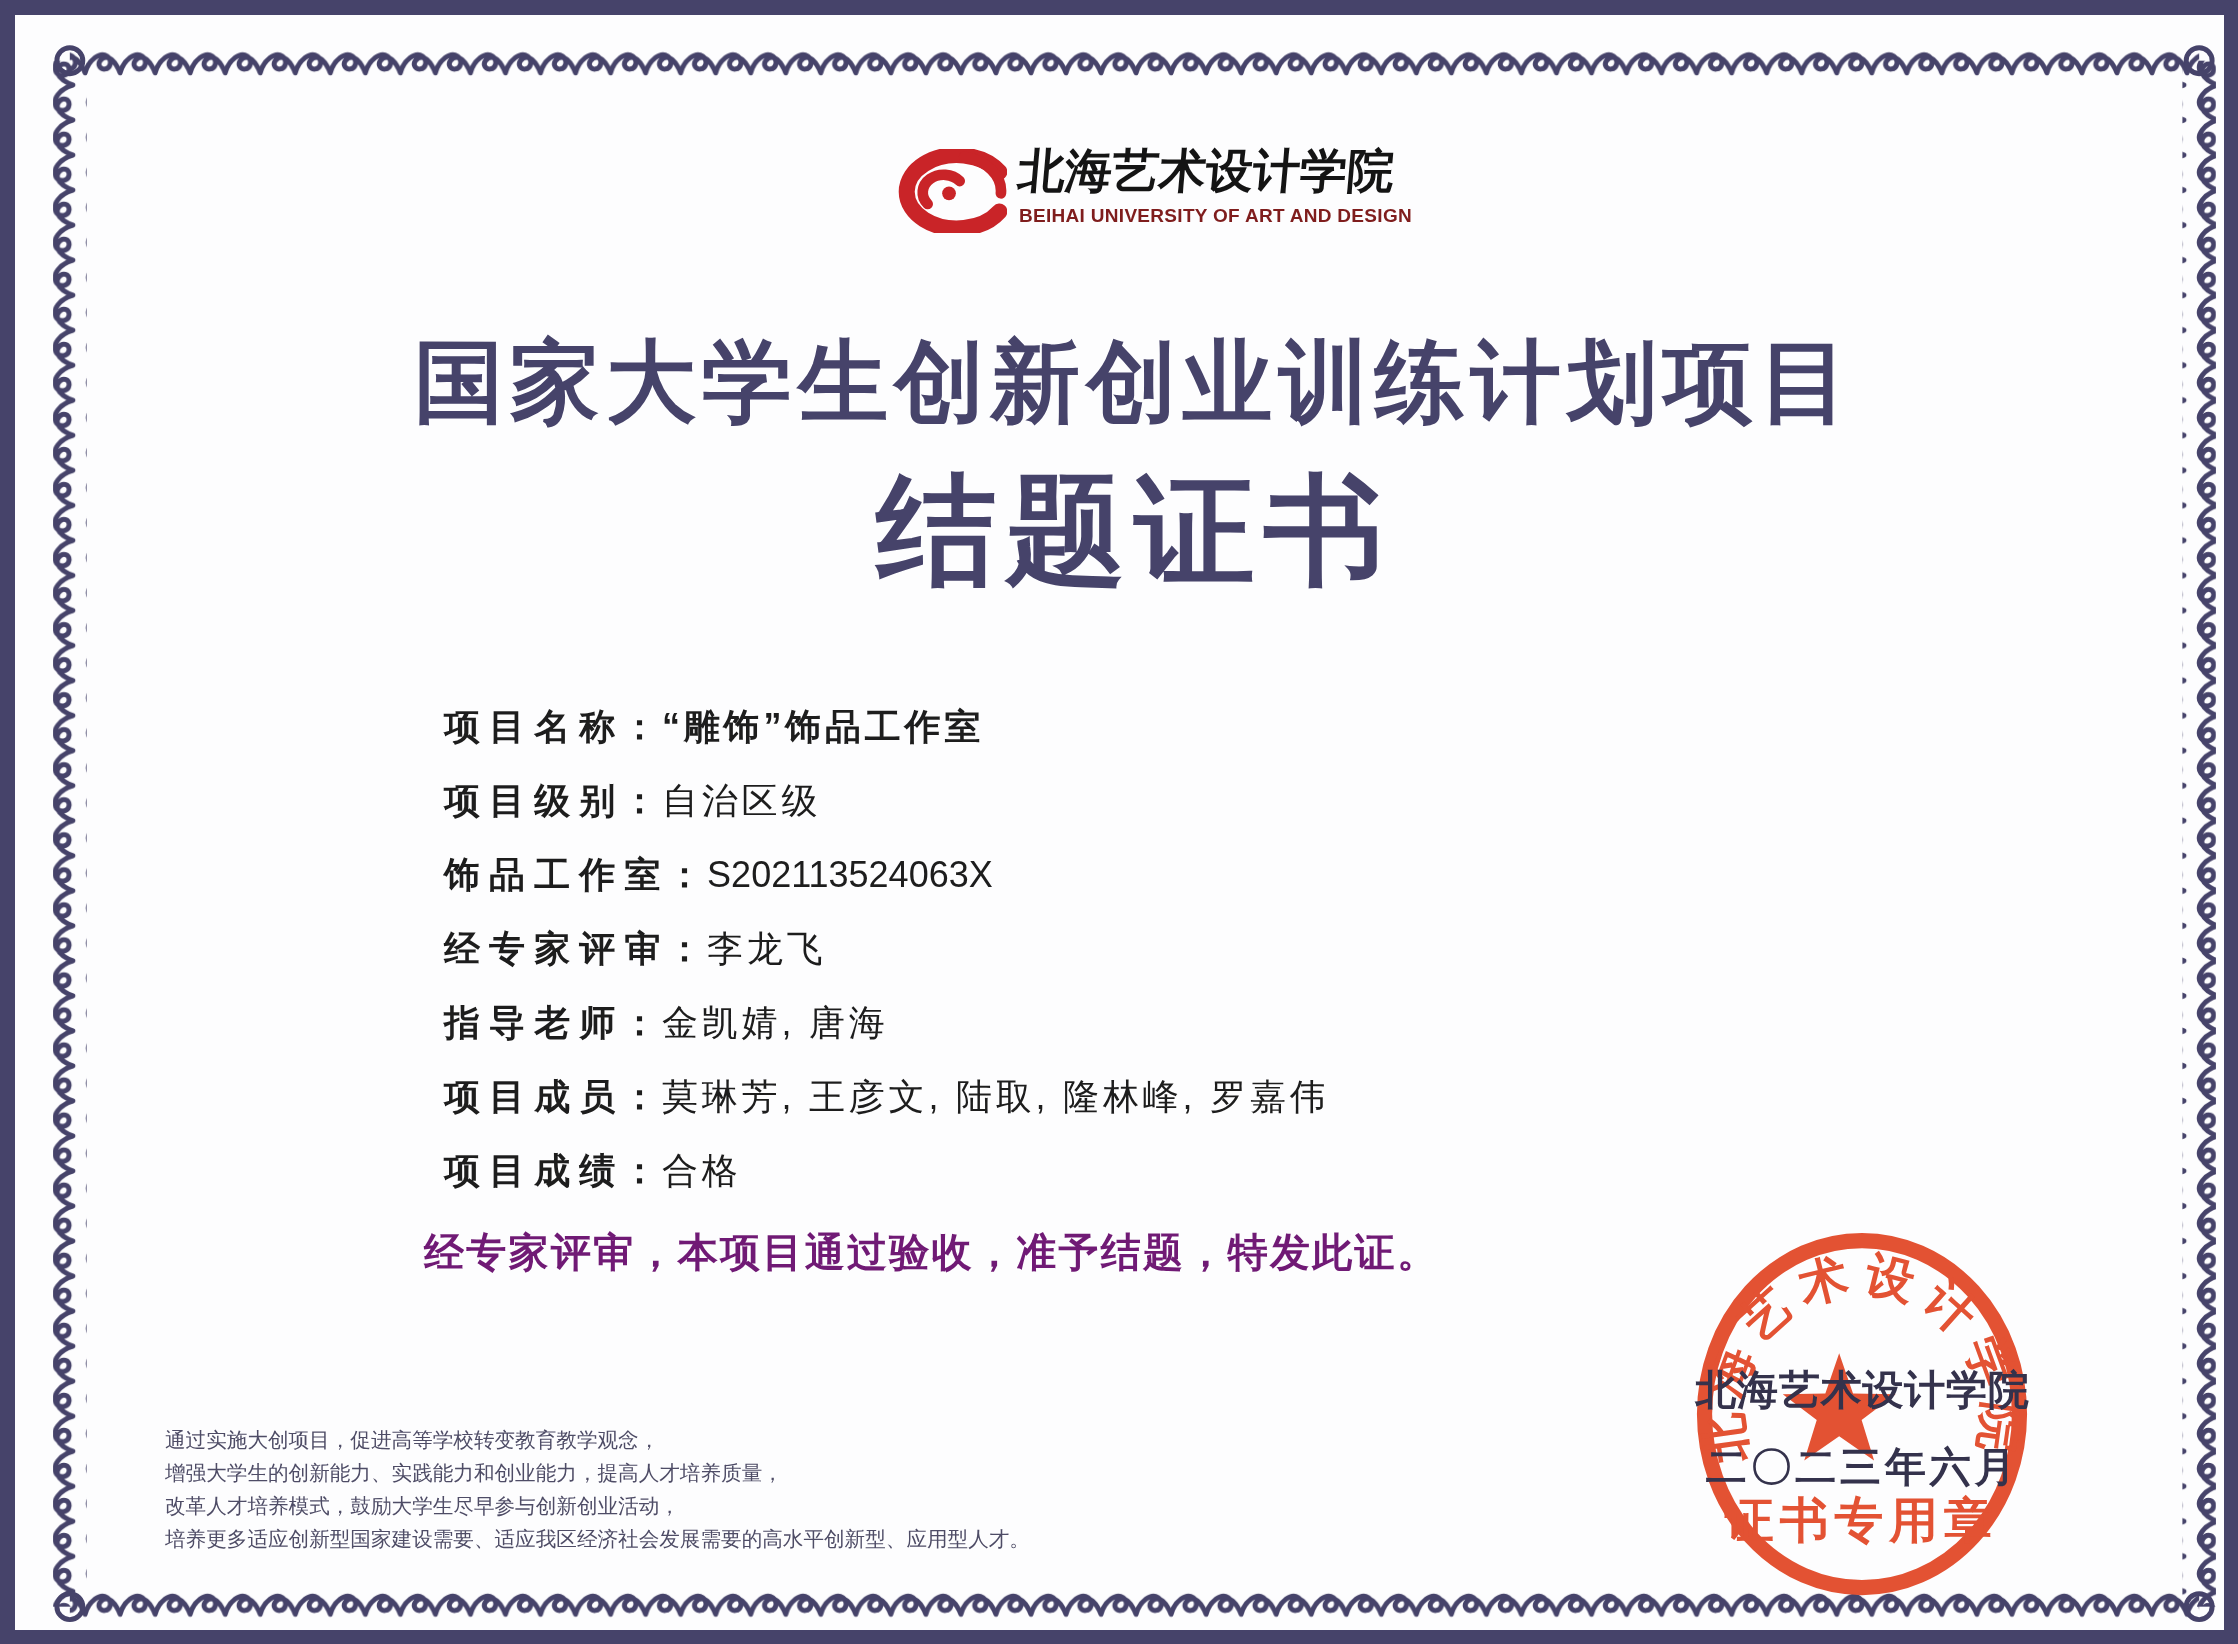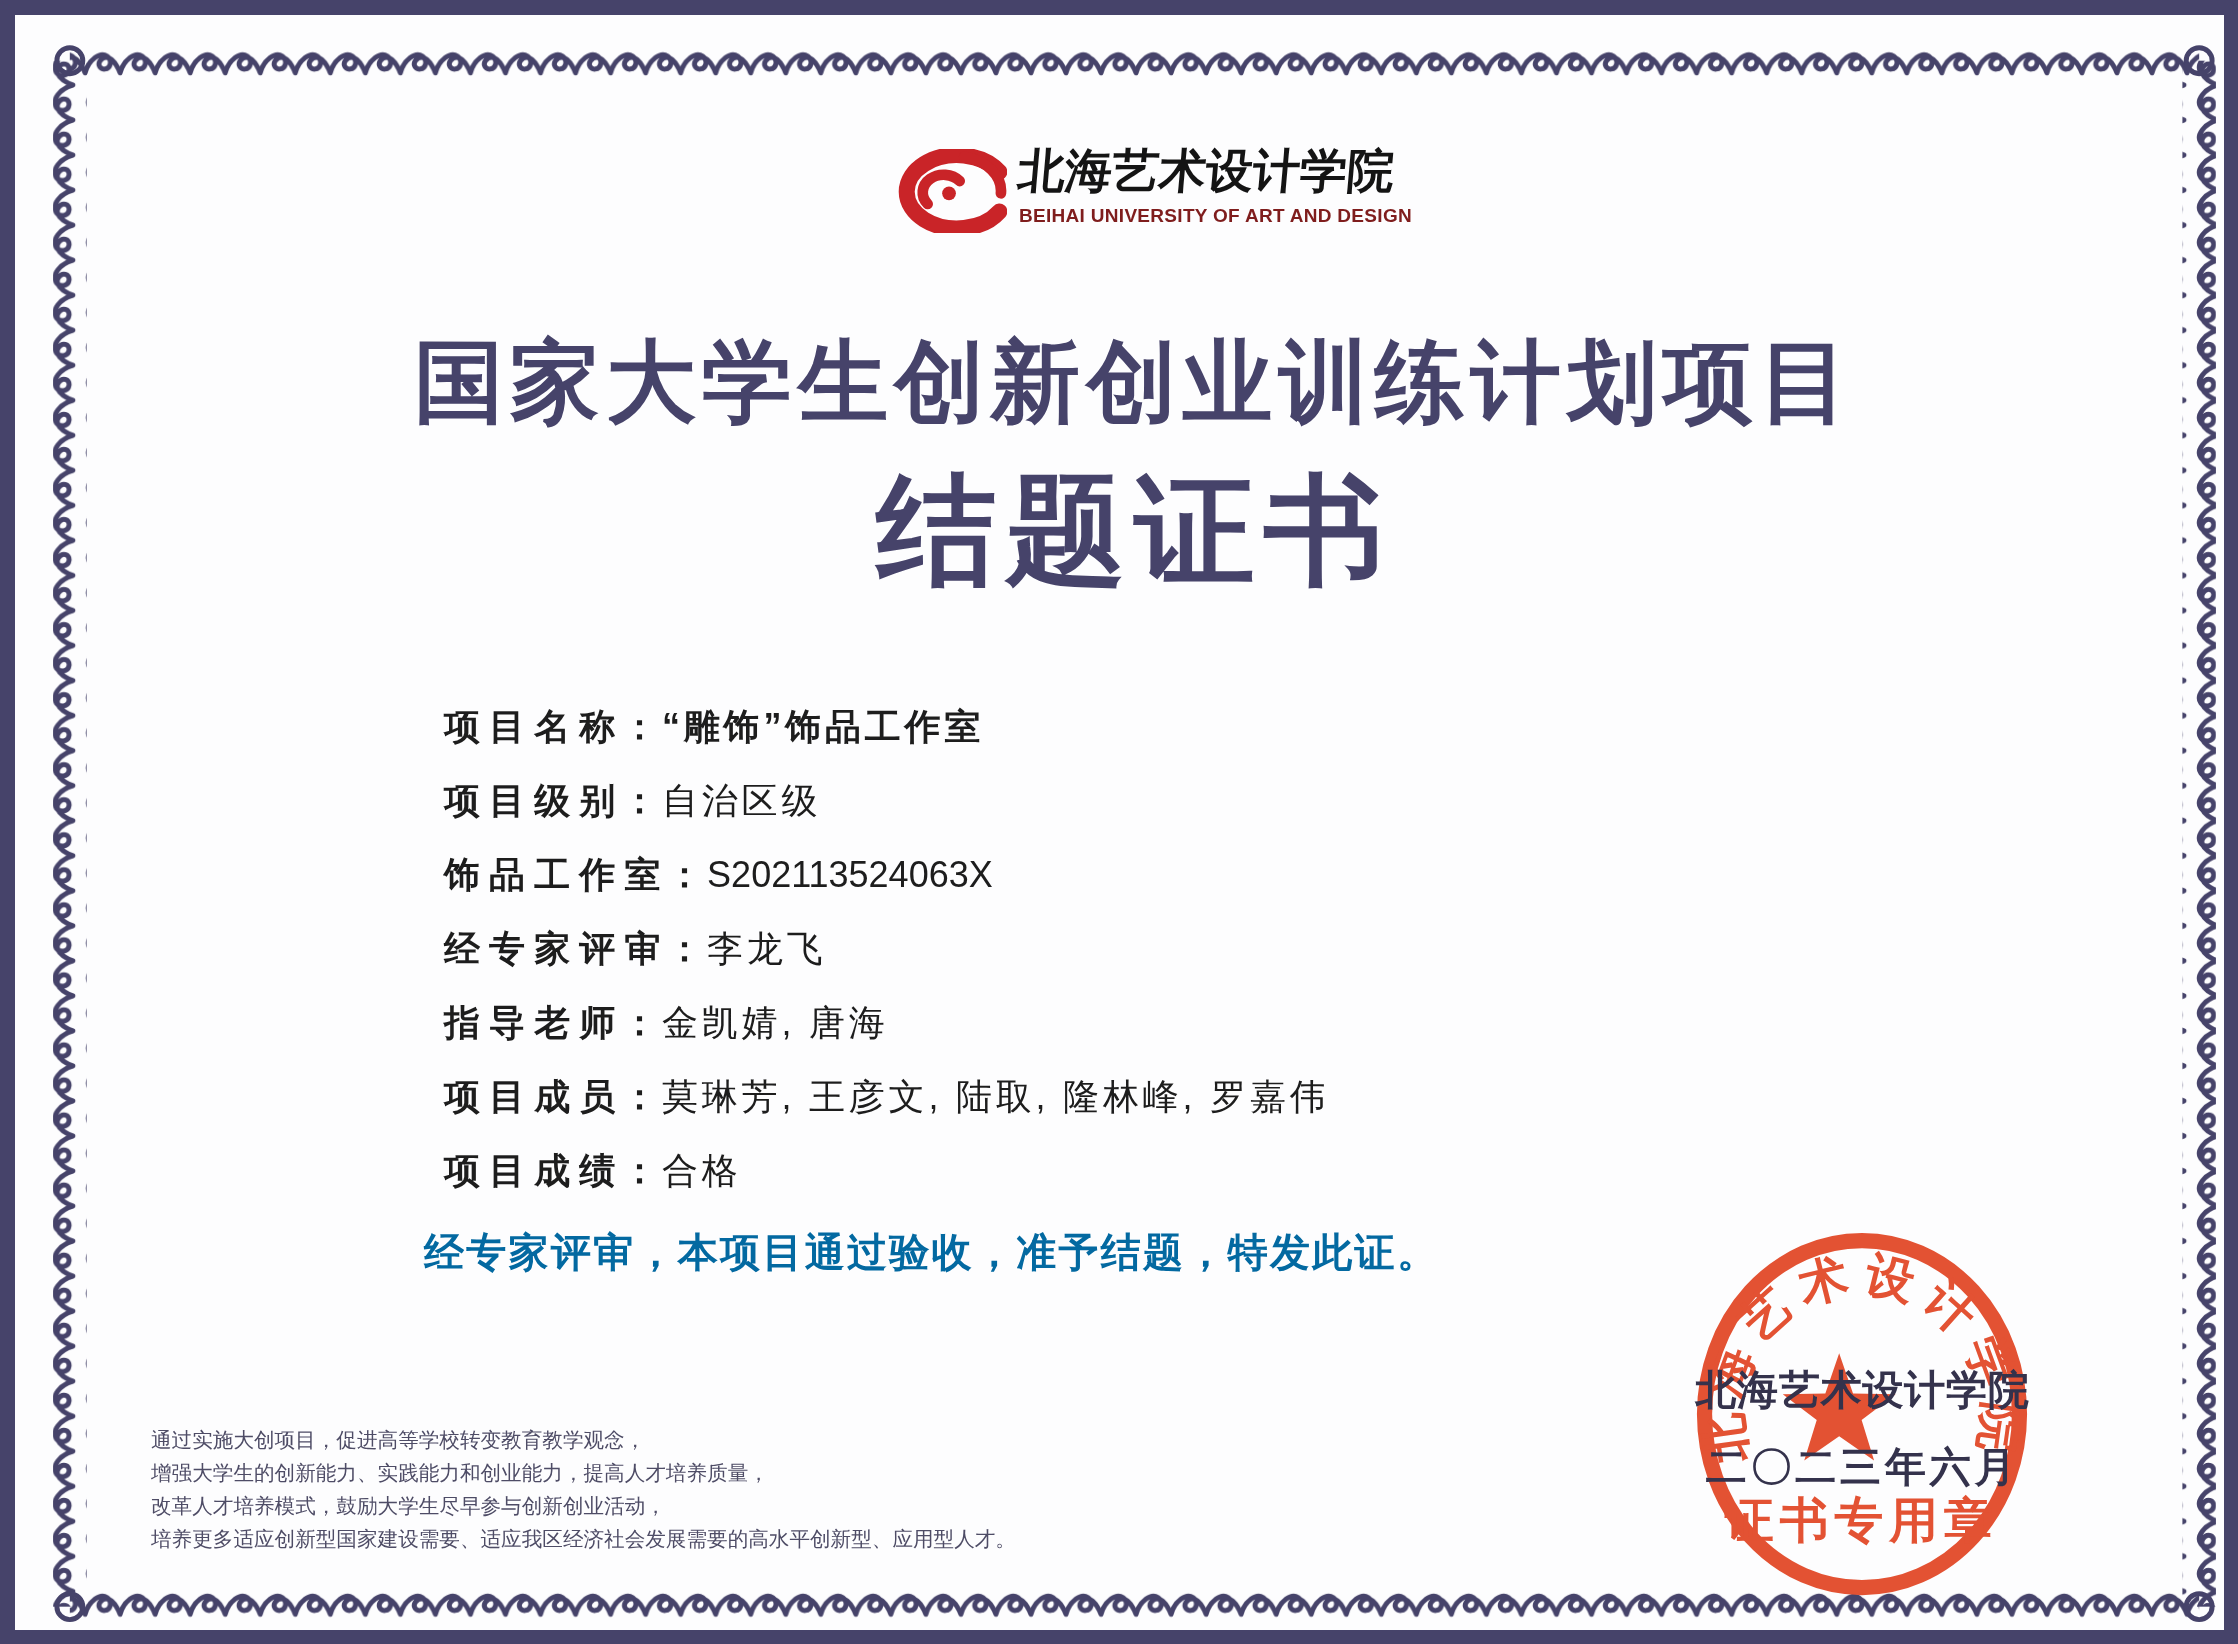--- a/index.html
+++ b/index.html
@@ -53,27 +53,27 @@
   }
   .field-row{height:74px;line-height:74px;white-space:nowrap;}
   .f-label{font-weight:700;letter-spacing:9.1px;margin-left:20px;}
   .f-colon{font-weight:700;margin-left:-3px;margin-right:4.6px;}
   .f-value{letter-spacing:3.8px;}
   .v-bold{font-weight:700;}
   .v-code{letter-spacing:0px;}
 
   .statement{
     position:absolute;left:409px;top:1214px;width:1599px;
-    font-size:40px;font-weight:700;color:#0369a1;
+    font-size:40px;font-weight:700;color:#701a75;
     letter-spacing:2.3px;white-space:nowrap;line-height:1.15;
   }
 
   
   .footnote{
-    position:absolute;left:136px;top:1409px;width:1142px;
+    position:absolute;left:150px;top:1409px;width:1142px;
     font-family:"Liberation Serif","DejaVu Serif",serif;
     font-size:20.6px;color:#4e4c66;line-height:33px;
   }
 
   
   .seal-svg{position:absolute;left:1634px;top:1186px;width:426px;height:430px;}
   .seal-overlay{
     position:absolute;left:1657px;top:1355px;width:381px;
     text-align:center;color:#34324c;font-weight:600;white-space:nowrap;
   }

